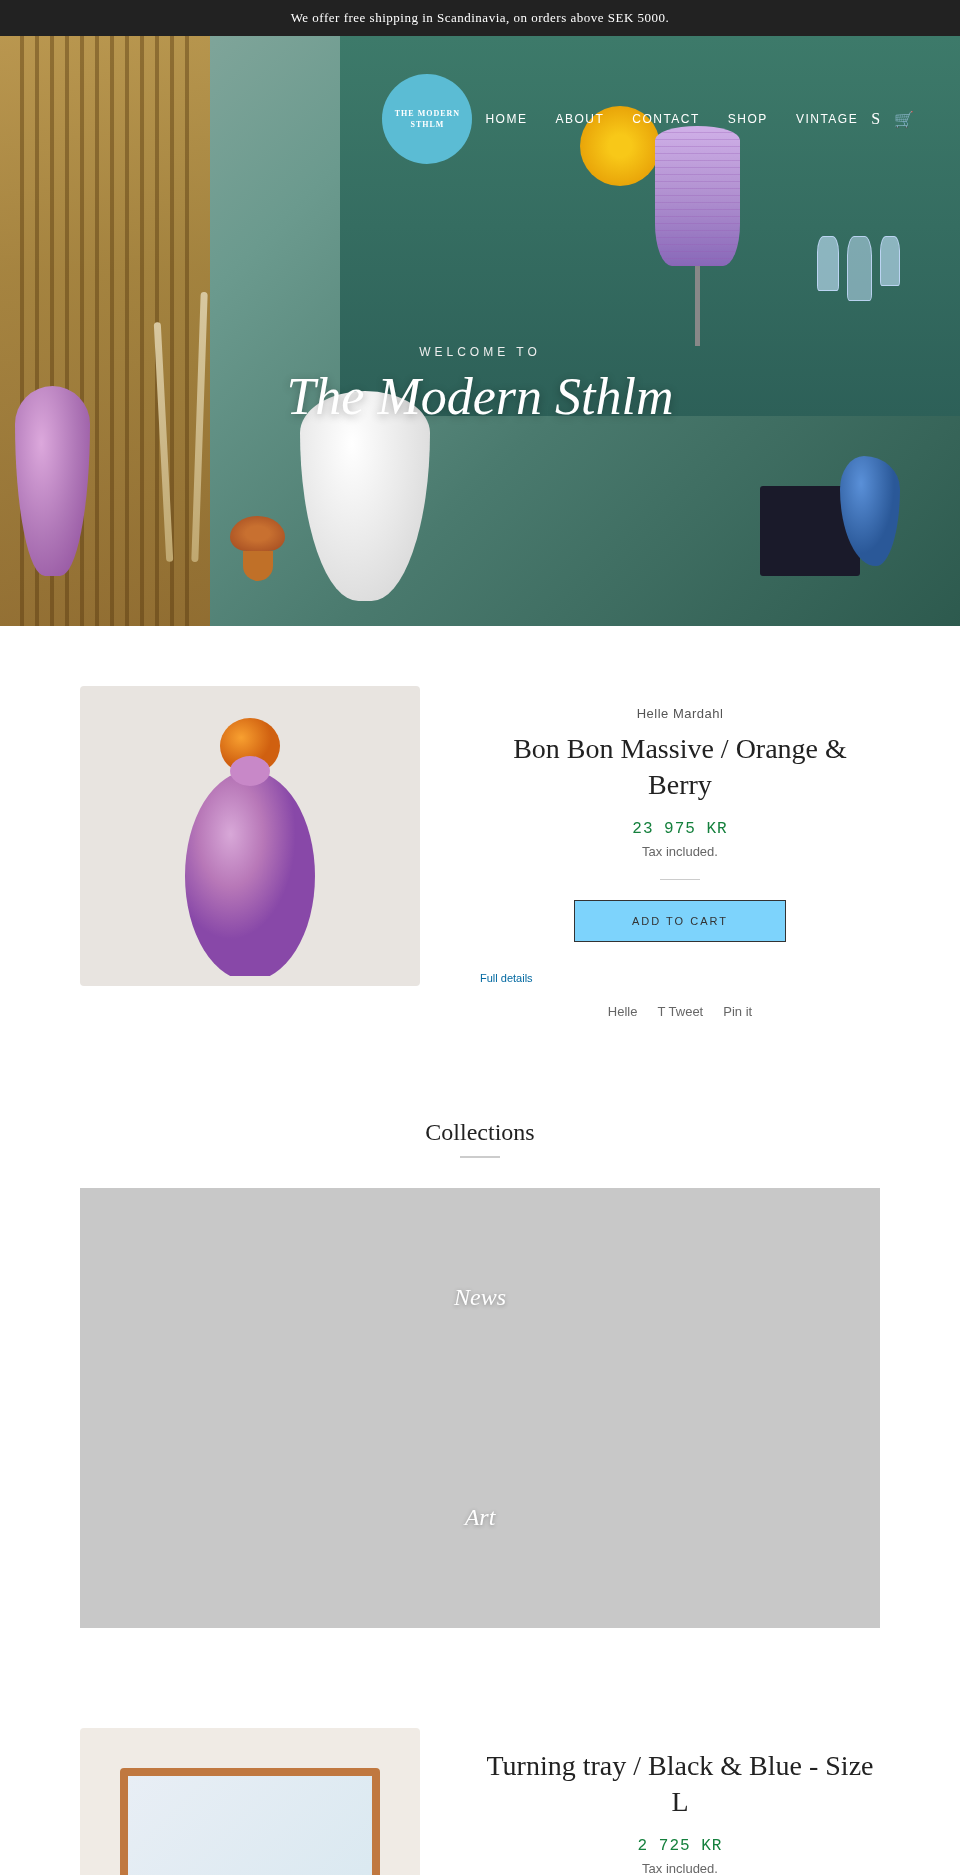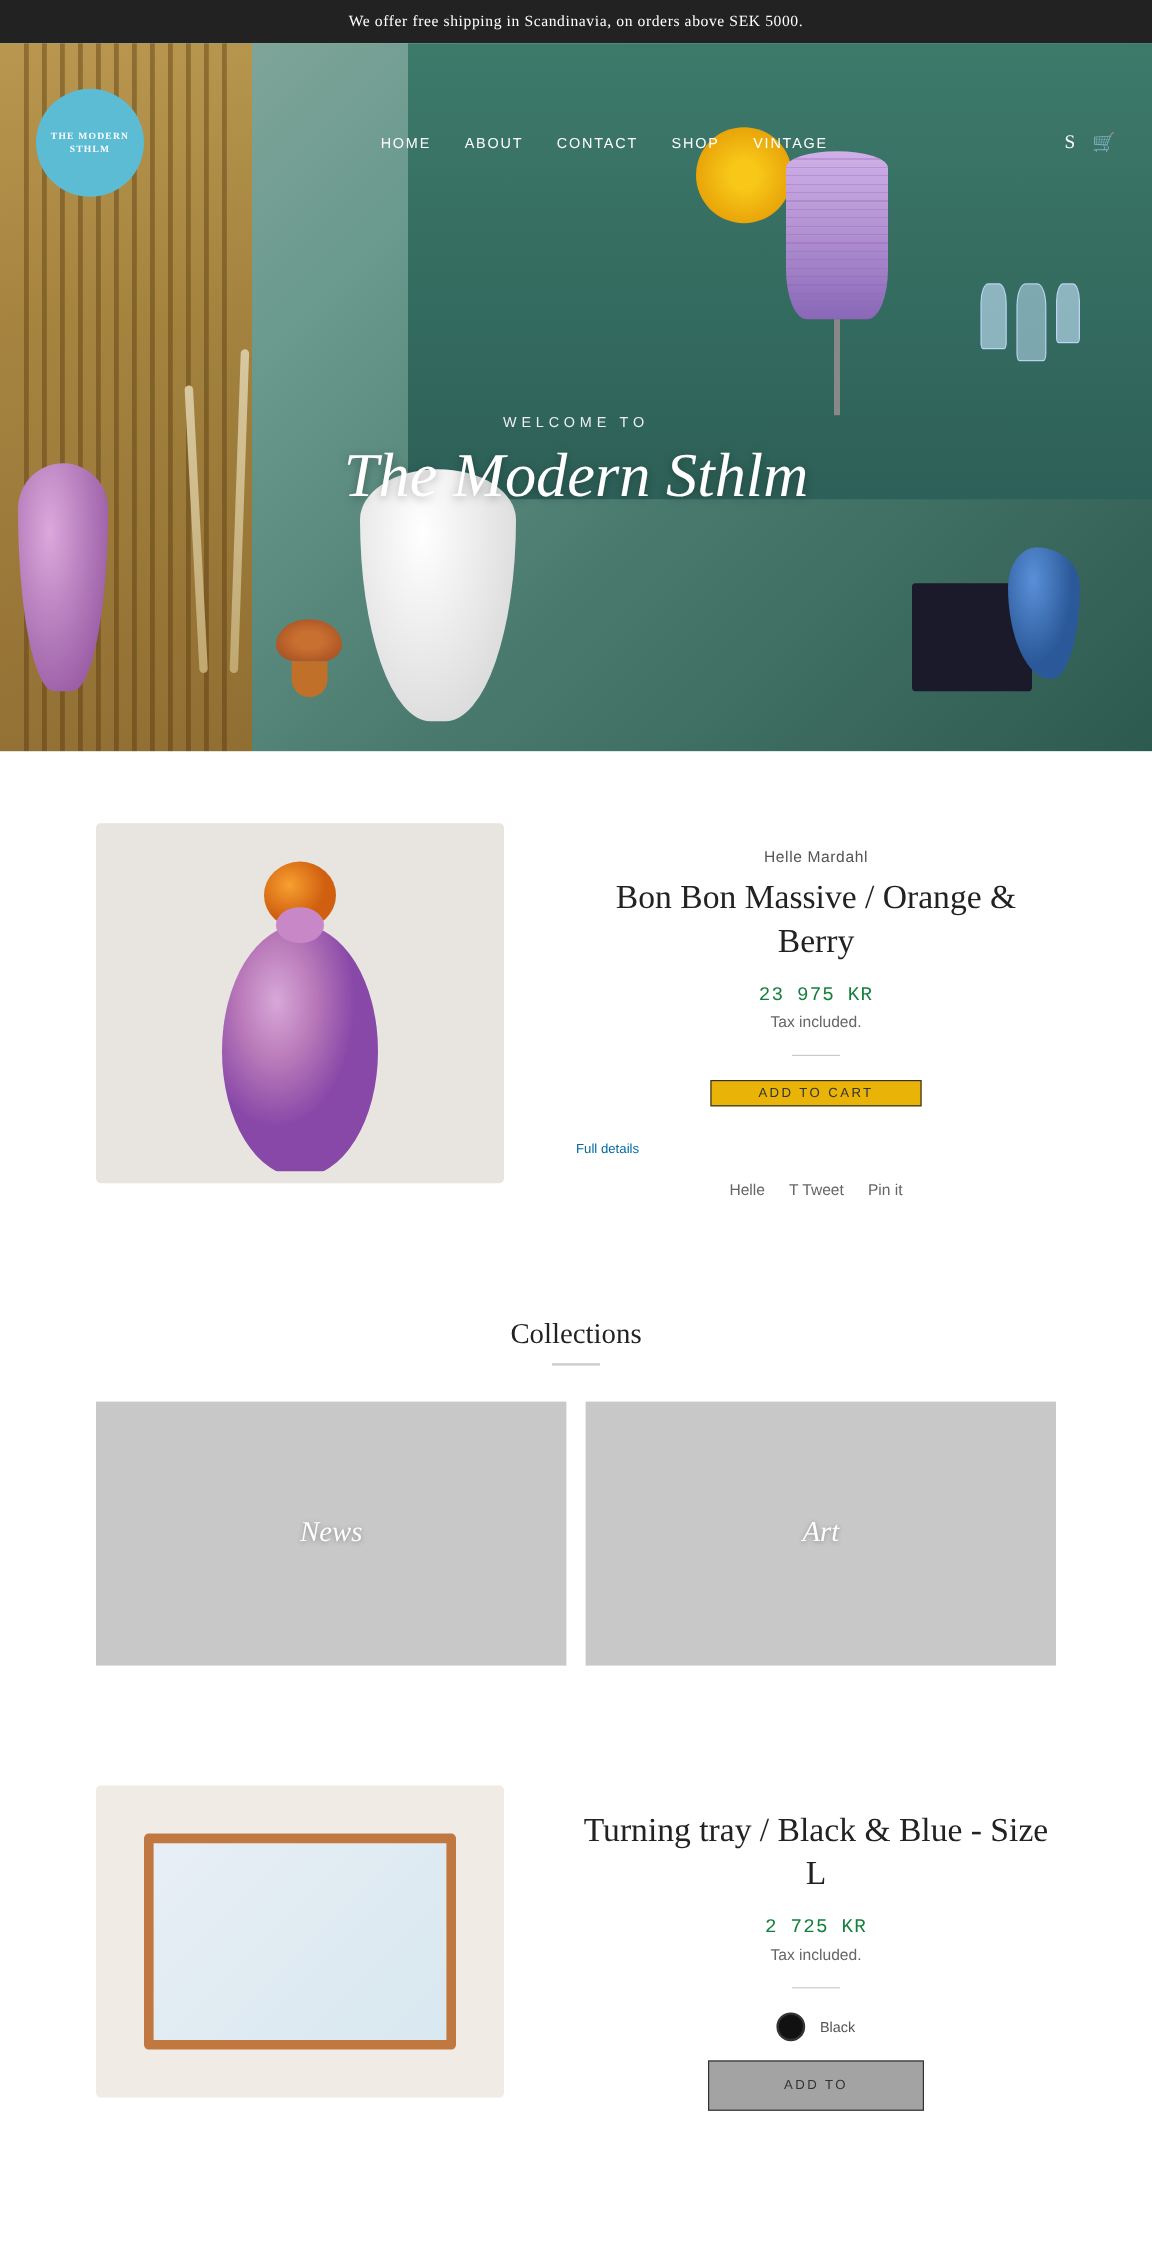--- a/index.html
+++ b/index.html
@@ -12,24 +12,24 @@
       text-align: center;
       padding: 10px 20px;
       font-size: 13px;
       letter-spacing: 0.5px;
     }
 
     
     nav {
       position: absolute;
       top: 28px;
-      left: 0; right: 0;
-      display: flex;
-      align-items: center;
-      justify-content: space-between;
+      left: 0; right: 16px;
+      display: flex;
+      align-items: center;
+      justify-content: flex-end;
       padding: 10px 30px;
       z-index: 10;
       gap: 13px;
     }
     .nav-logo {
       width: 90px;
       height: 90px;
       background: #5bbcd4;
       border-radius: 50%;
       display: flex;
@@ -160,30 +160,30 @@
     }
     .product-divider {
       width: 40px;
       height: 1px;
       background: #ccc;
       margin: 0 auto 20px;
     }
     .add-to-cart-btn {
       display: block;
       margin: 0 auto 30px;
-      padding: 4px 28px;
+      padding: 14px 28px;
       border: 1.5px solid #333;
-      background: #eab308;
+      background: #7dd3fc;
       font-size: 11px;
       letter-spacing: 2px;
       text-transform: uppercase;
       font-family: Arial, sans-serif;
       cursor: pointer;
       color: #333;
-      width: 176px;
+      width: 212px;
       text-align: center;
     }
     .full-details {
       text-align: left;
       color: #0369a1;
       font-size: 11px;
       font-family: Arial, sans-serif;
       cursor: pointer;
       margin-bottom: 20px;
     }
@@ -209,22 +209,22 @@
       margin-bottom: 10px;
     }
     .section-divider {
       width: 40px;
       height: 2px;
       background: #ccc;
       margin: 0 auto 30px;
     }
     .collections-grid {
       display: grid;
-      grid-template-columns: 1fr 1fr;
-      gap: 16px;
+      grid-template-columns: 1fr;
+      gap: 0;
     }
     .collection-card {
       height: 220px;
       background: #c8c8c8;
       display: flex;
       align-items: center;
       justify-content: center;
       cursor: pointer;
       position: relative;
       overflow: hidden;

